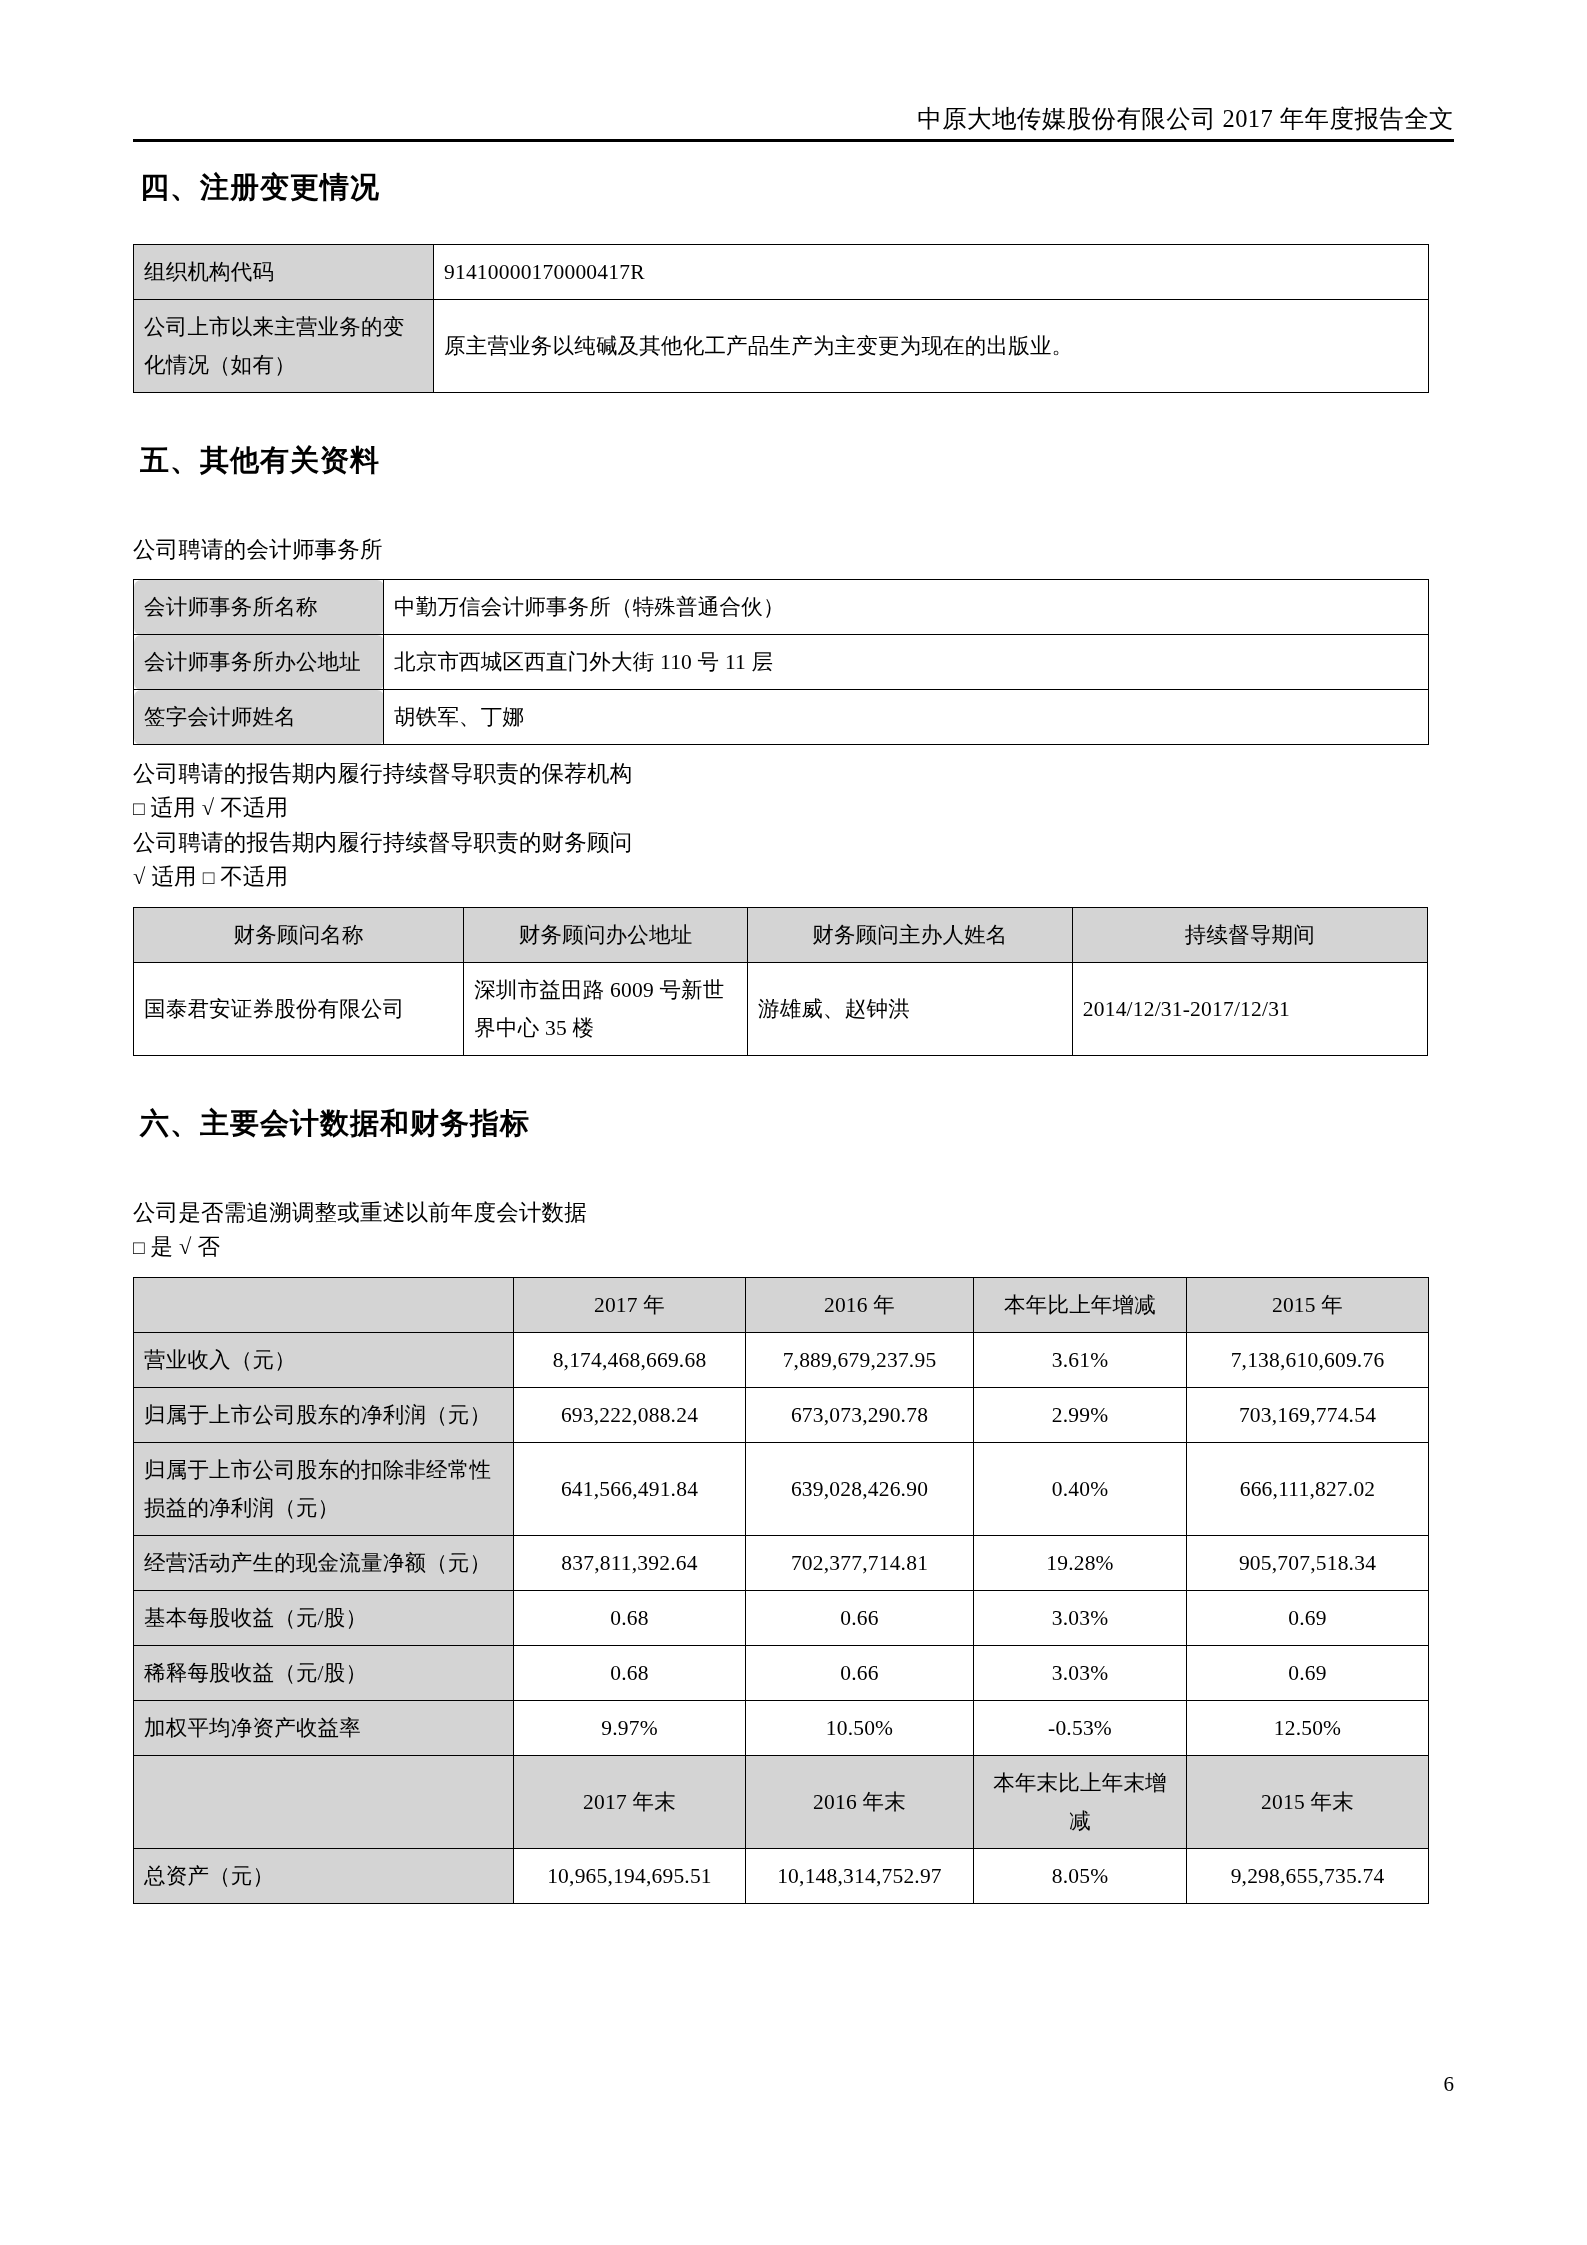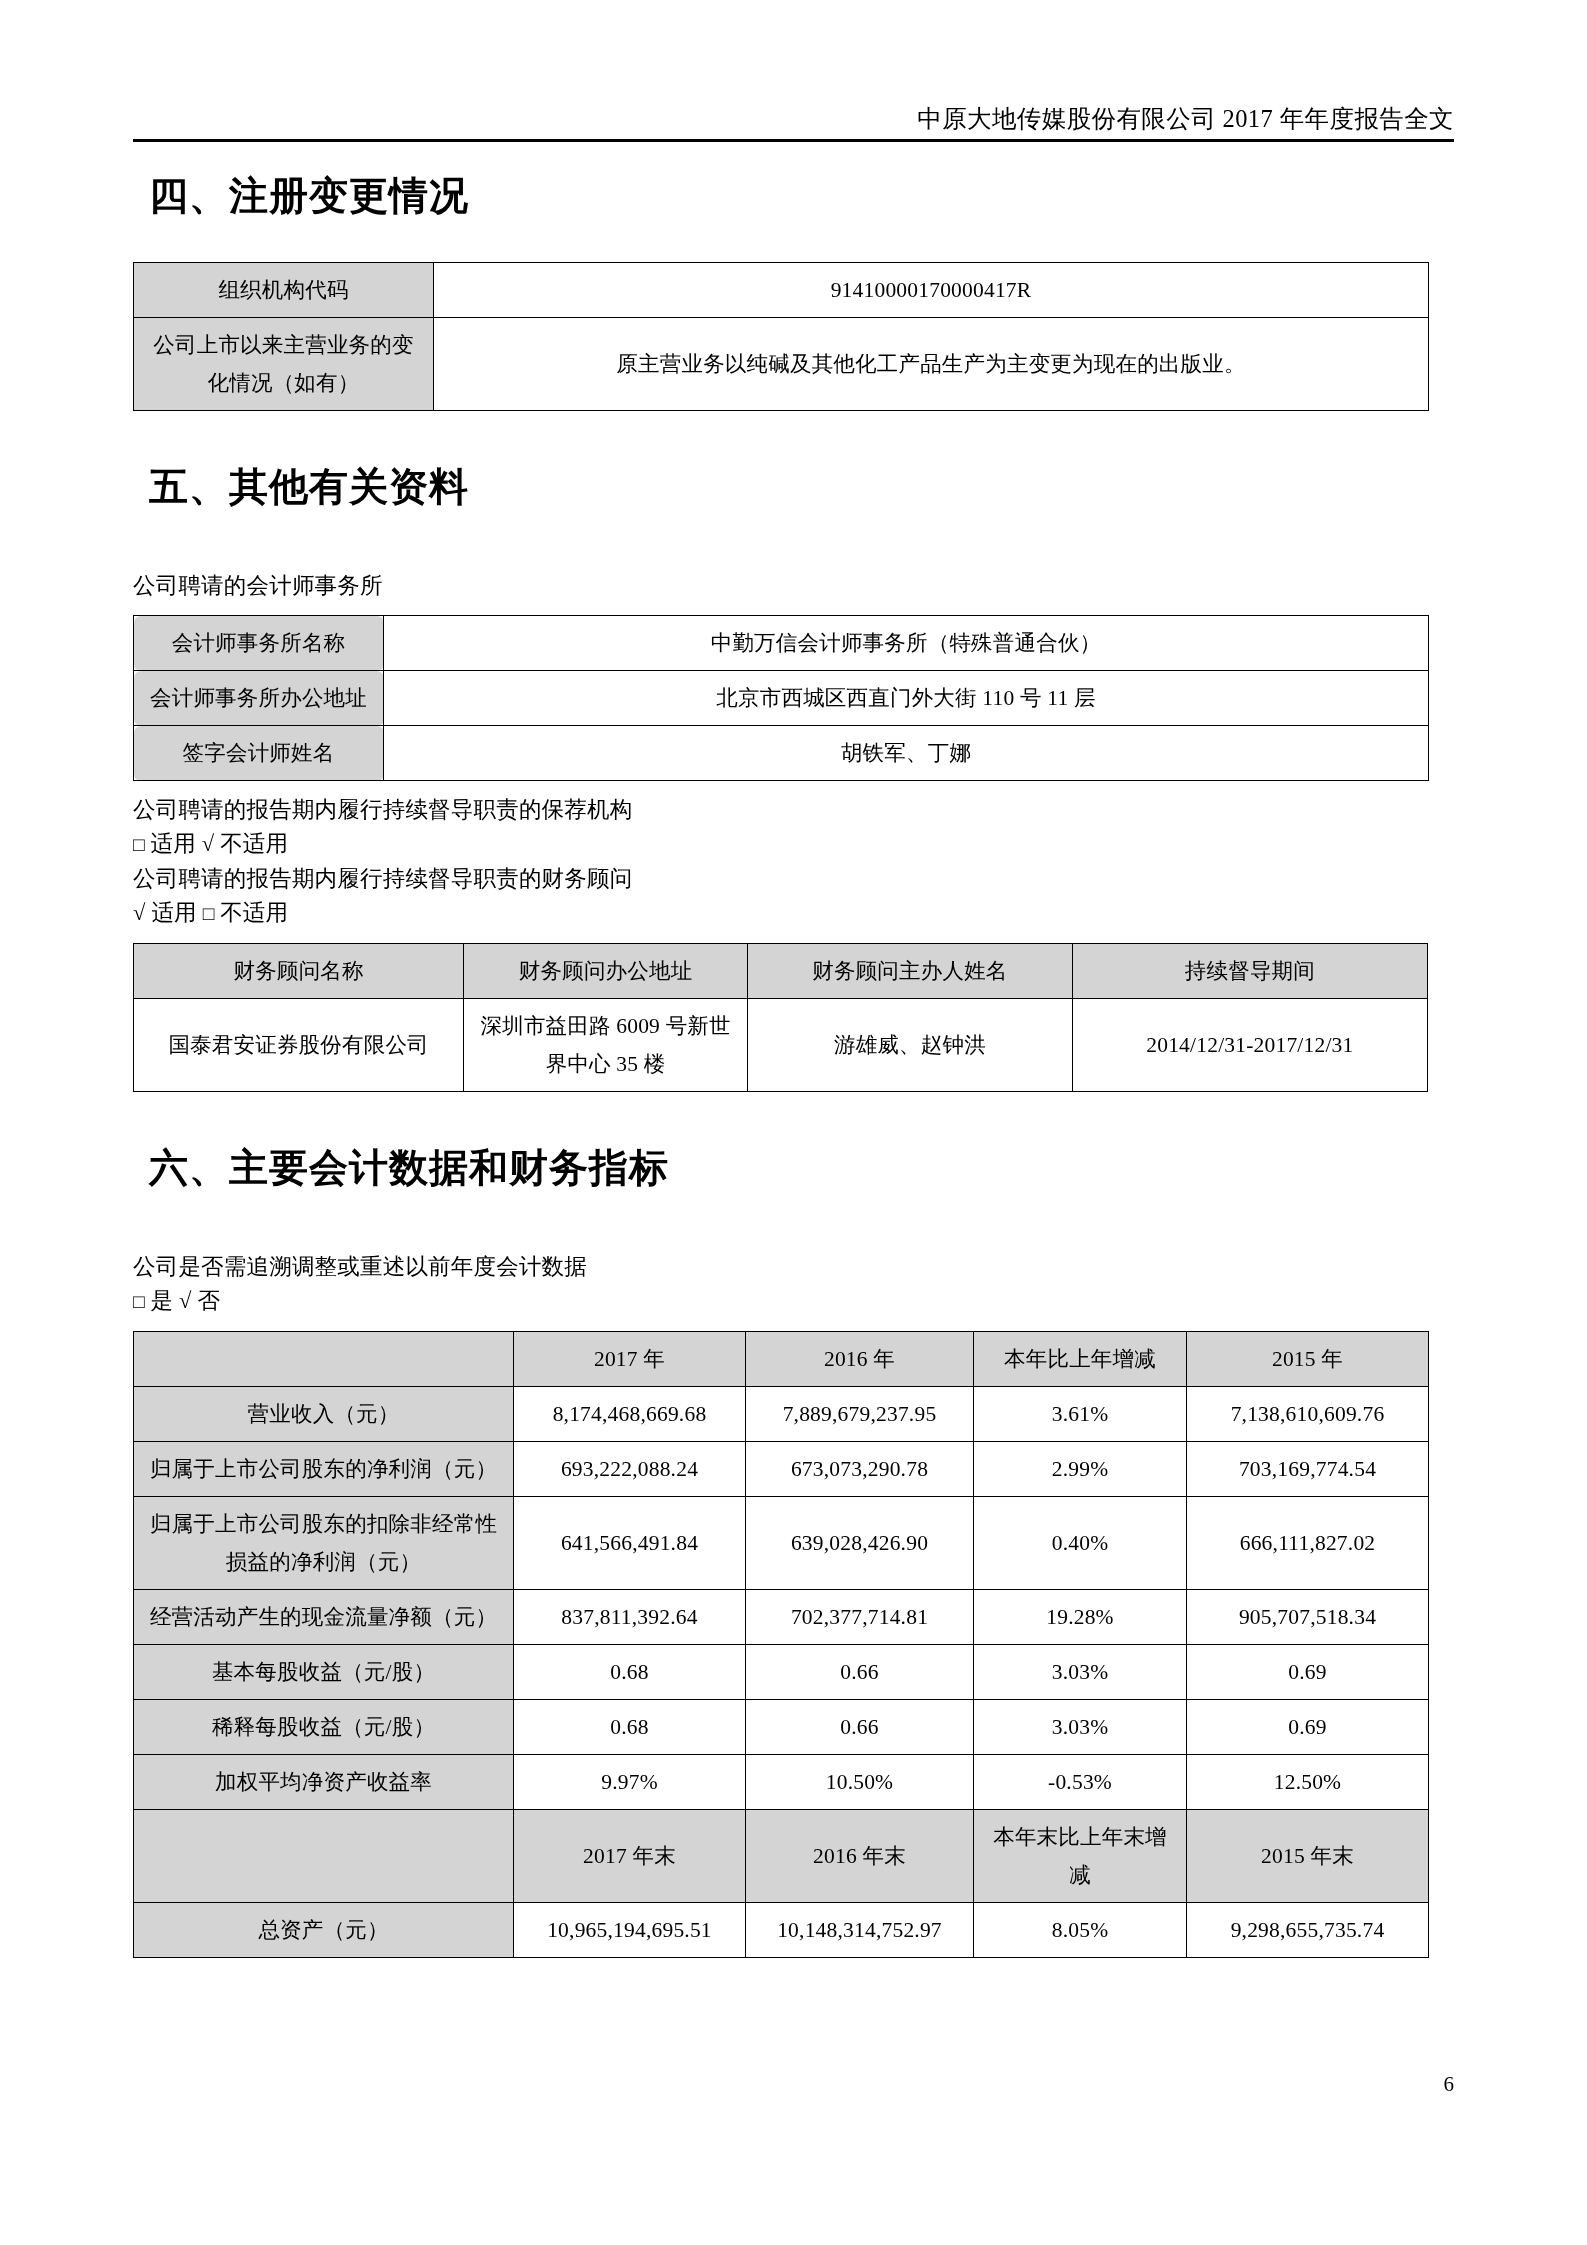--- a/index.html
+++ b/index.html
@@ -44,23 +44,23 @@
   }
   .content {
     position: absolute;
     left: 133px;
     top: 160px;
     width: 1295px;
   }
   h2.section-title {
     font-family: Liberation Serif, serif;
     font-weight: bold;
-    font-size: 39px;
+    font-size: 29px;
     line-height: 40px;
-    margin: 16px;
+    margin: 7px;
     padding: 0;
     letter-spacing: 1px;
   }
   .para {
     font-size: 22.5px;
     line-height: 34px;
     margin: 0;
     padding: 0;
     letter-spacing: 0.2px;
   }
@@ -82,21 +82,21 @@
     font-weight: normal;
     line-height: 38px;
     word-wrap: break-word;
     letter-spacing: 0.2px;
   }
   td.hd {
     background: #d4d4d4;
   }
   td.ctr { text-align: center; }
   td.rgt { text-align: center; }
-  td.lft { text-align: center; }
+  td.lft { text-align: left; }
 
   
   .t1 col.c1 { width: 300px; }
   .t1 col.c2 { width: 995px; }
   .t1 td { line-height: 44px; }
 
   
   .t2 col.c1 { width: 250px; }
   .t2 col.c2 { width: 1045px; }
   .t2 td { line-height: 40px; border-radius: 7px; }

